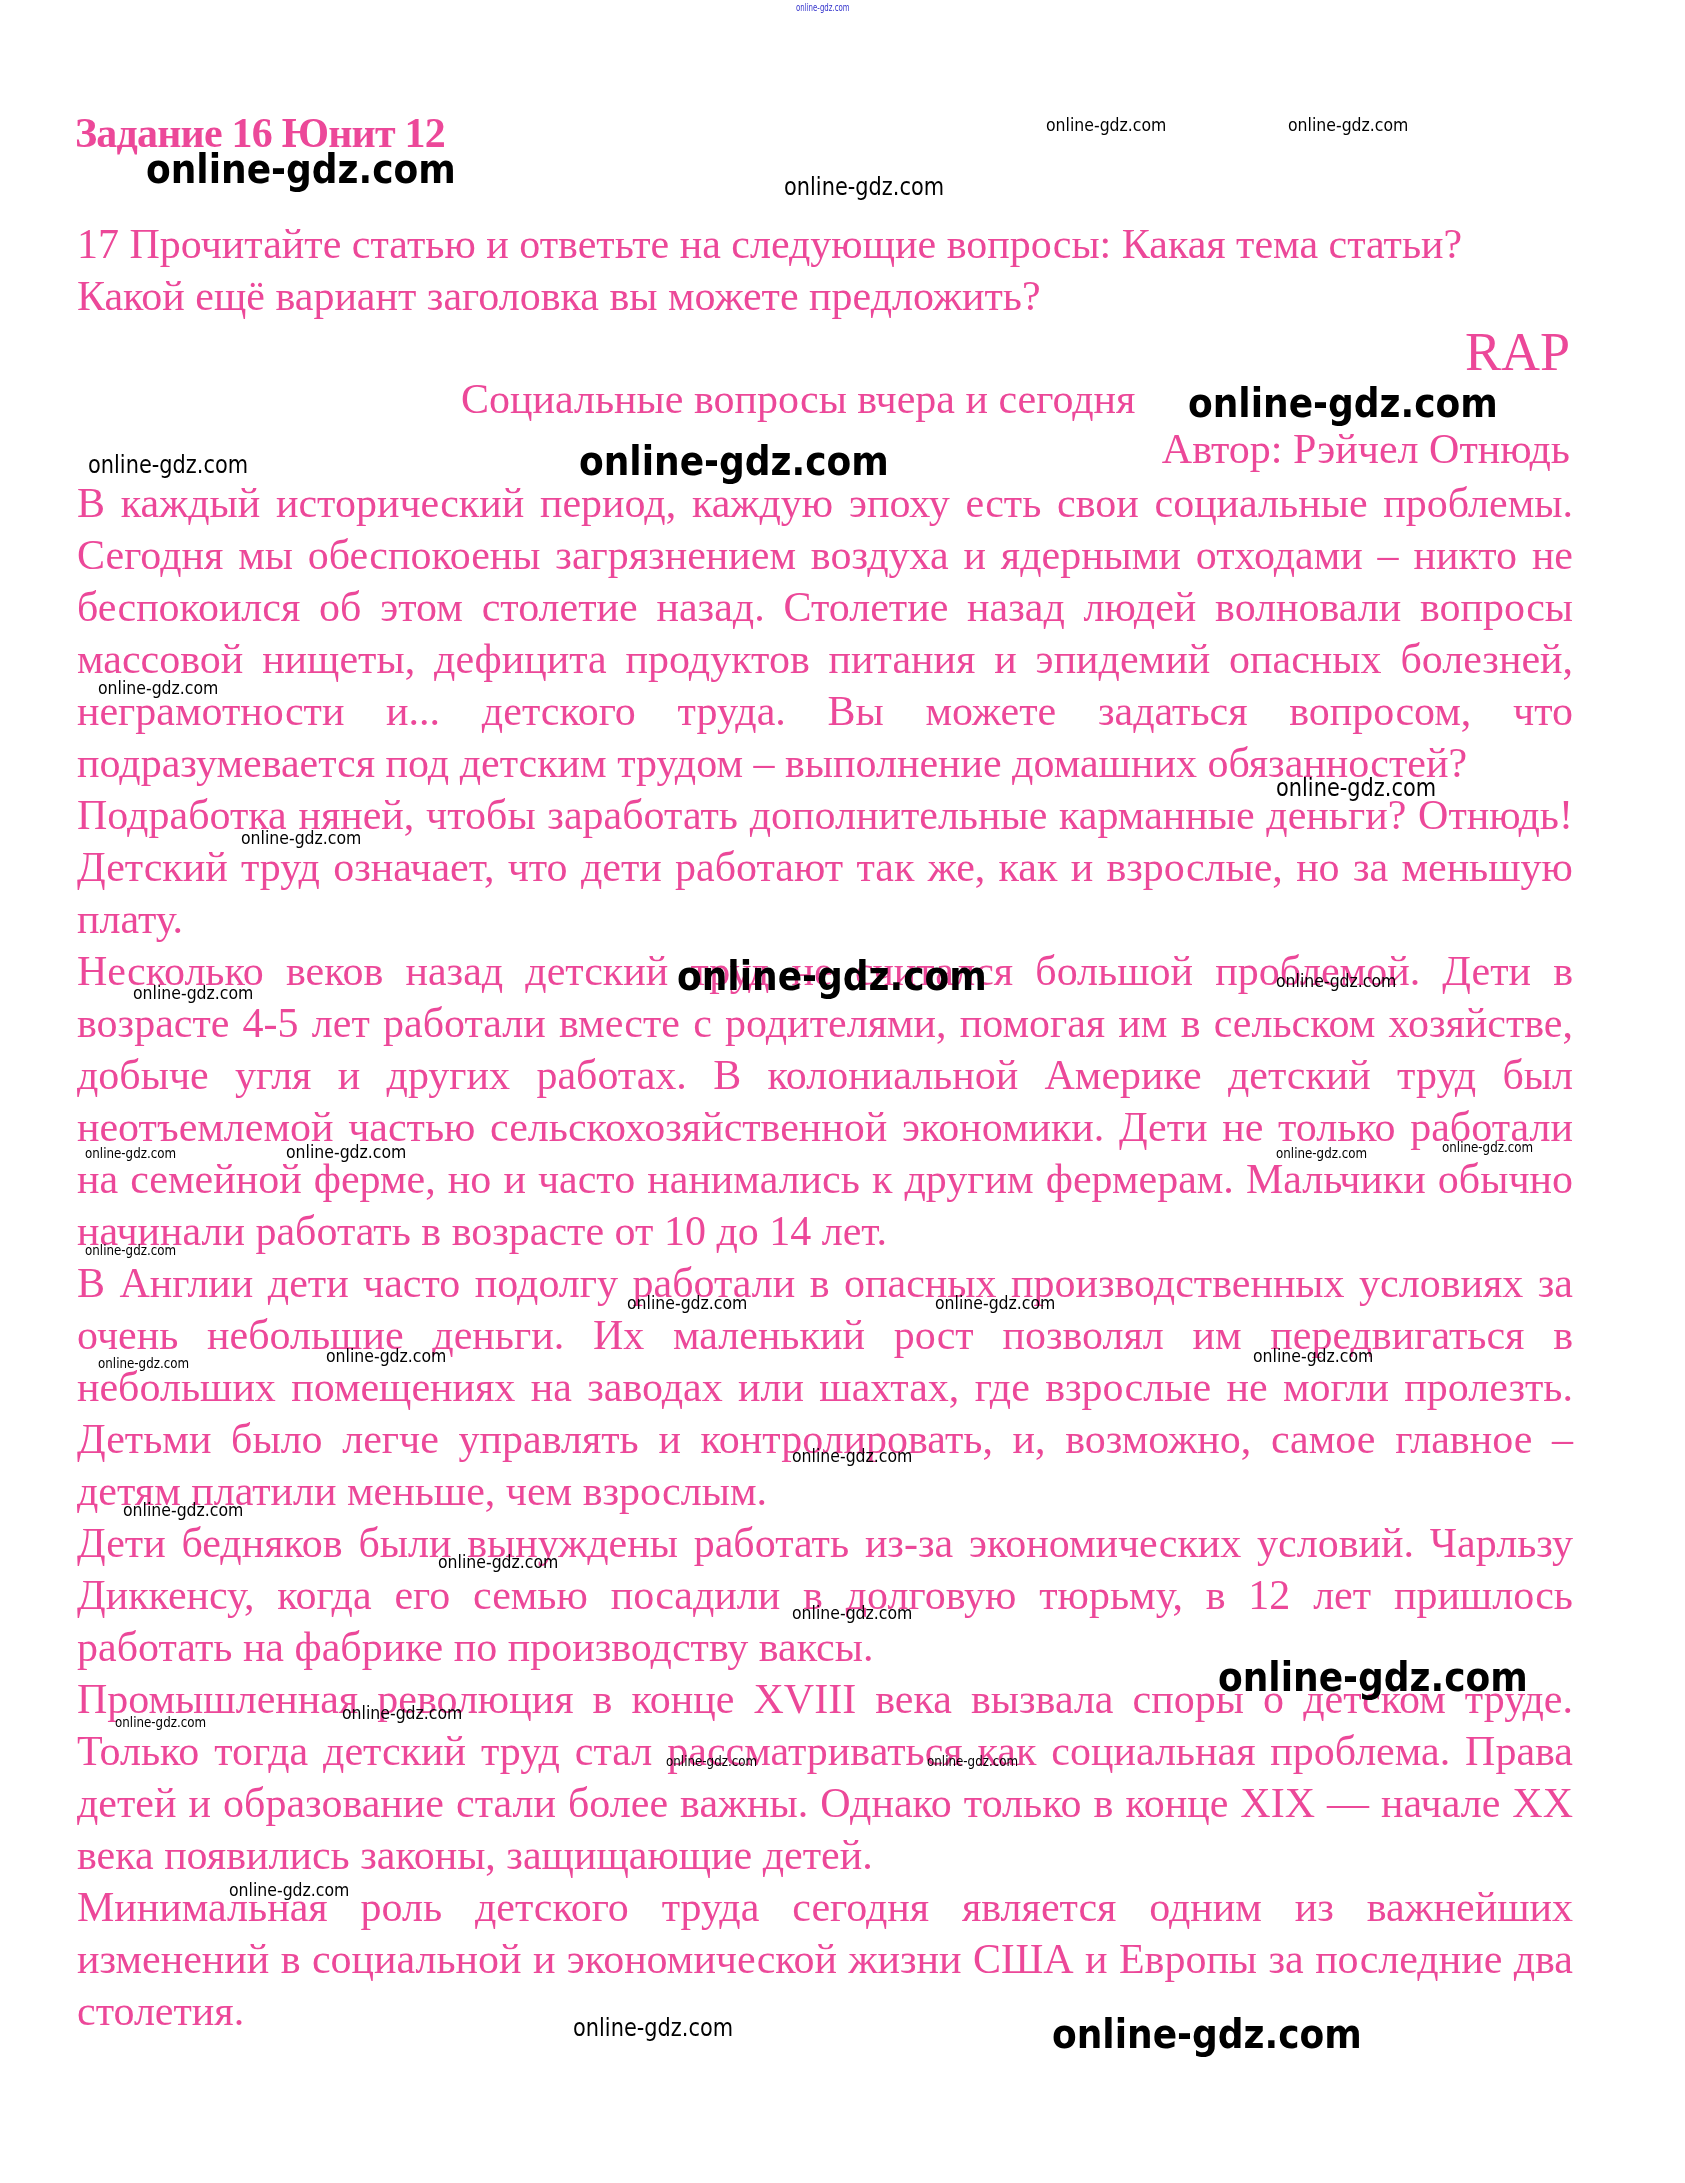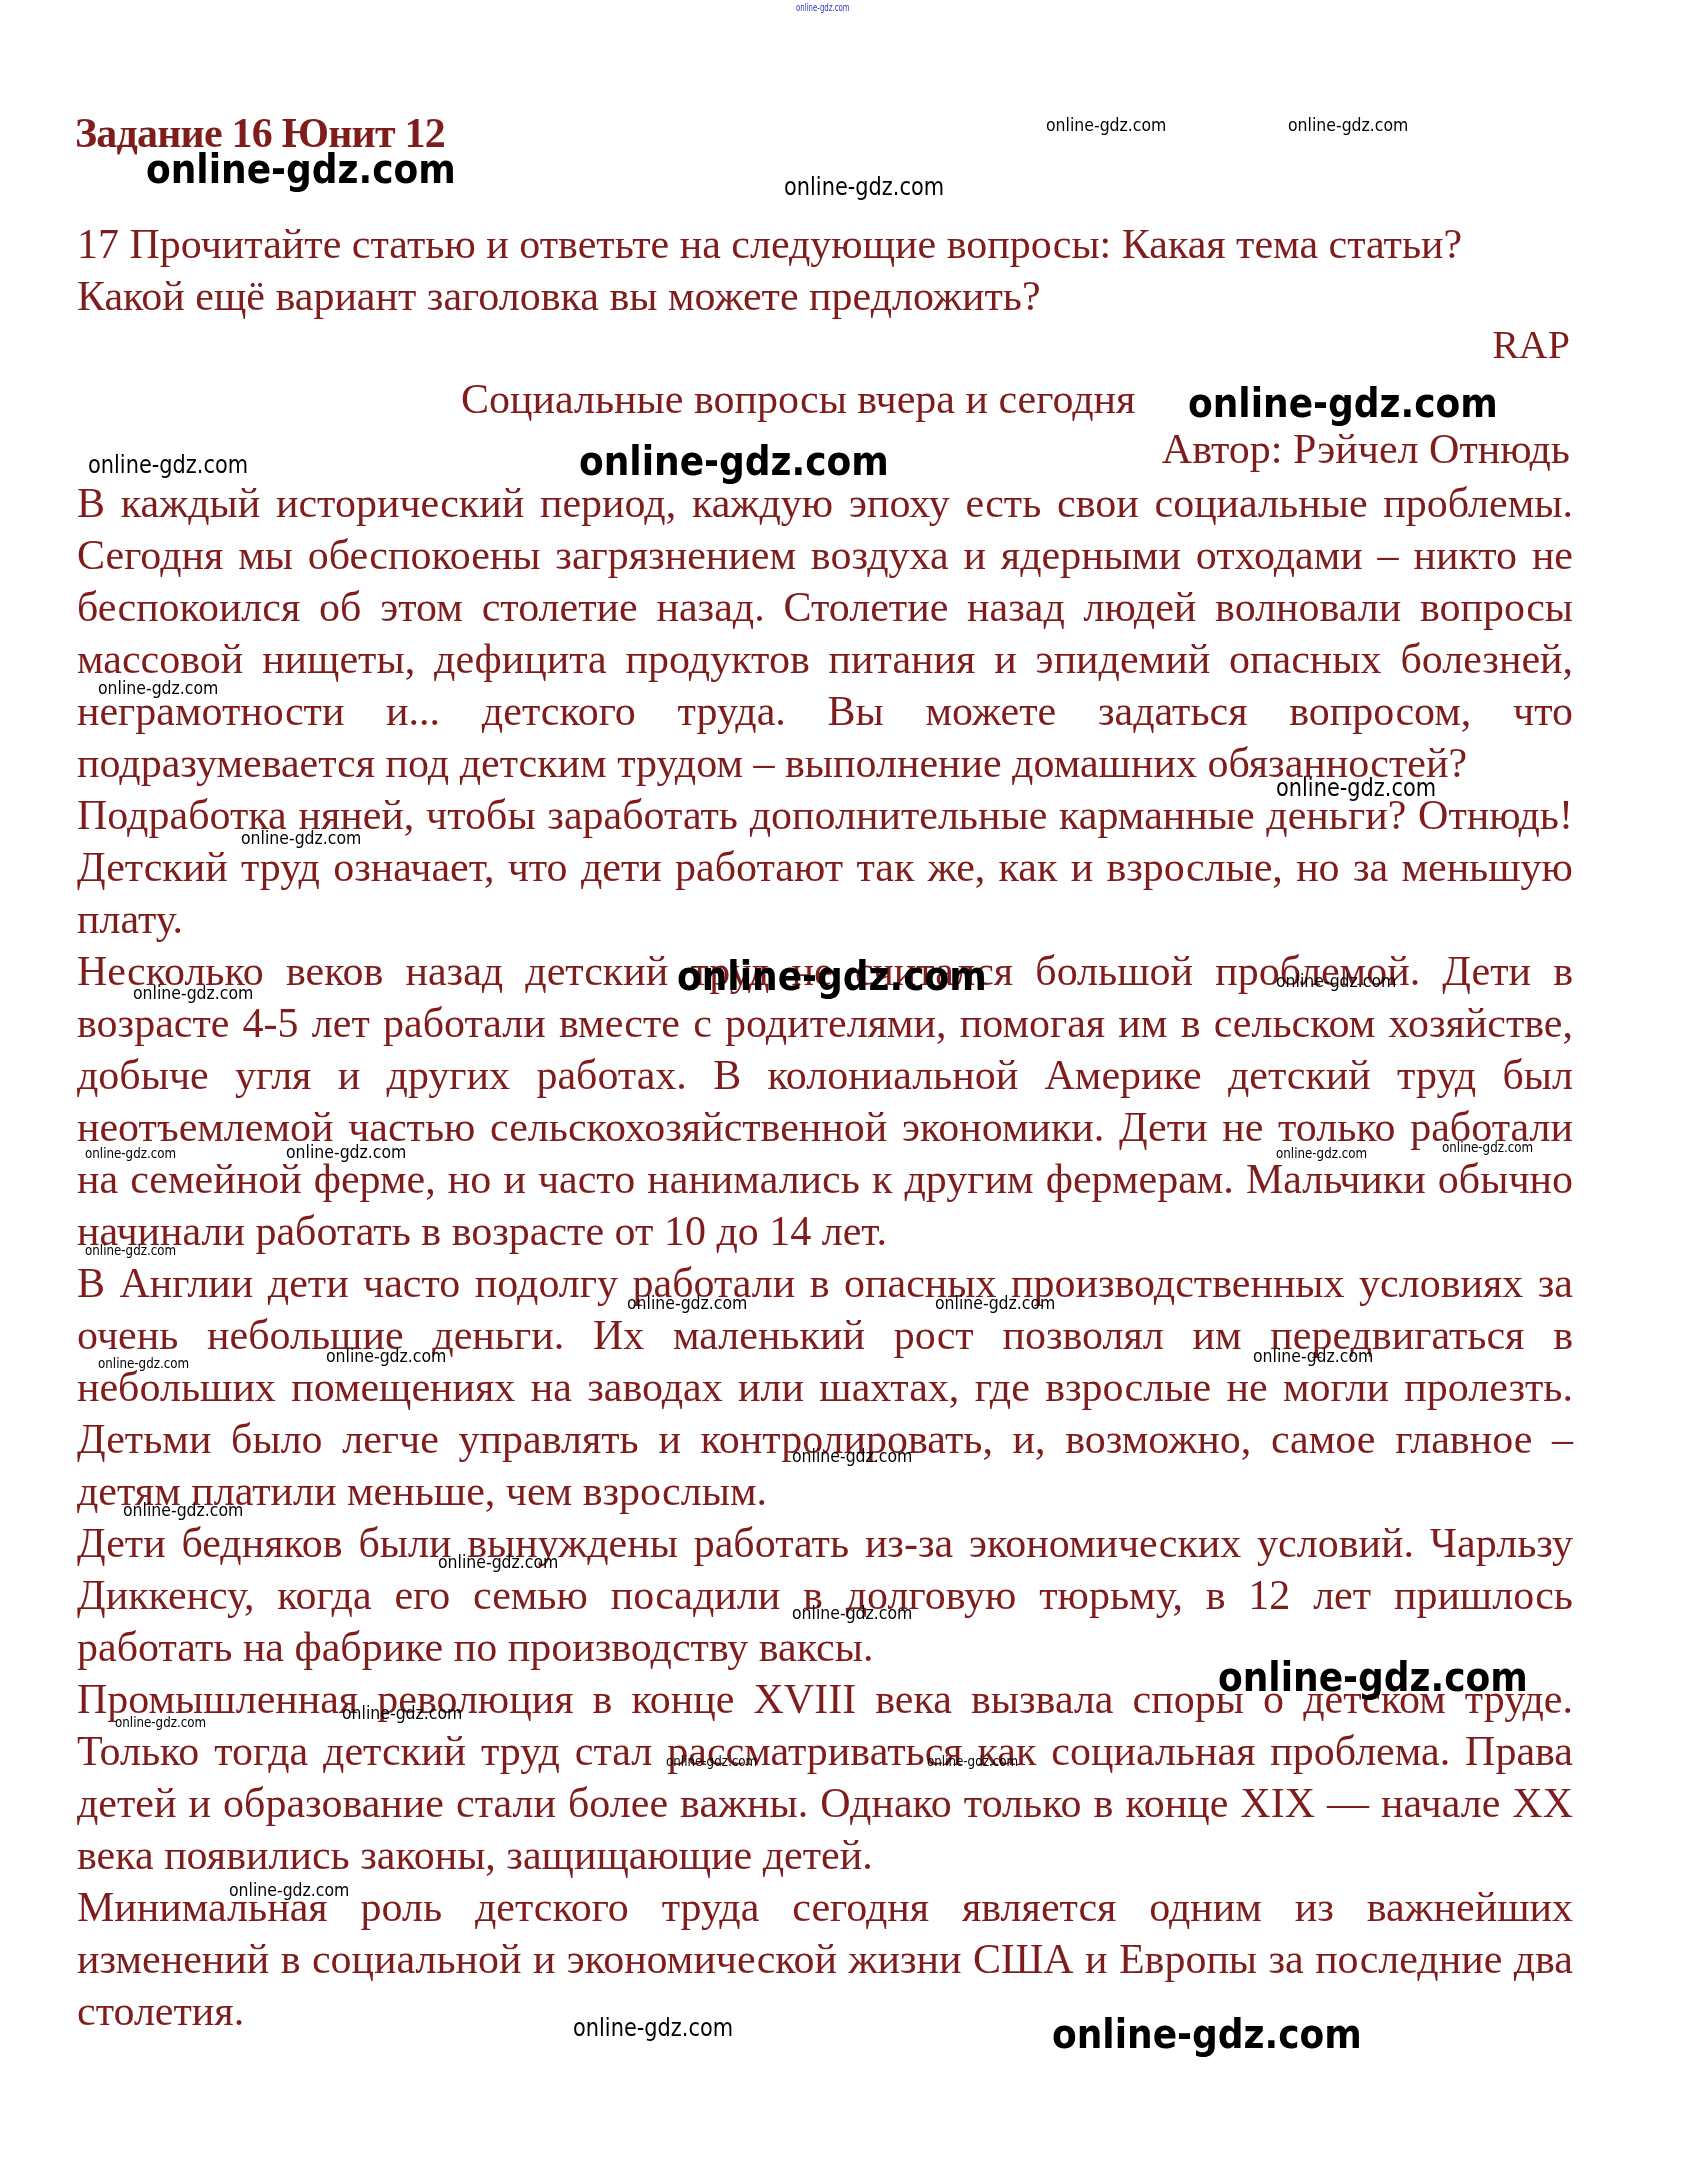--- a/index.html
+++ b/index.html
@@ -1,21 +1,21 @@
 <!DOCTYPE html>
 <html style="font-size:12.3px"><head>
 <meta charset="utf-8">
 <style>
   html, body { margin:0; padding:0; background:#ffffff; }
   body { width:1685px; height:2183px; position:relative; overflow:hidden; }
   .page { position:absolute; left:0; top:0; width:1685px; height:2183px; }
-  .serif { font-family:"Liberation Serif","DejaVu Serif",serif; color:#7f1d1d; }
+  .serif { font-family:"Liberation Serif","DejaVu Serif",serif; color:#ec4899; }
   .title { position:absolute; left:75px; top:109px; font-size:42px; font-weight:bold; letter-spacing:-0.8px; }
   .task { position:absolute; left:77px; top:218px; width:1499px; font-size:42px; line-height:52px; }
-  .rap { position:absolute; right:115px; top:321px; font-size:40px; }
+  .rap { position:absolute; right:115px; top:321px; font-size:54px; }
   .headline { position:absolute; left:461px; top:375px; font-size:42px; }
   .author { position:absolute; right:115px; top:425px; font-size:42px; }
   .body { position:absolute; left:77px; top:477px; width:1496px; font-size:42px; line-height:52px; }
   .body p { margin:0; text-align:justify; text-align-last:left; }
   .wm { position:absolute; font-family:"DejaVu Sans","Liberation Sans",sans-serif; color:#000; white-space:nowrap; }
   .wm-top { color:#3333cc; font-size:10px; left:796px; top:1.5px; transform:scaleX(0.7); transform-origin:left; }
   .wm-s { font-size:18.5px; transform:scaleX(0.85); transform-origin:left; }
   .wm-xs { font-size:14px; transform:scaleX(0.85); transform-origin:left; }
   .wm-m { font-size:24.6px; transform:scaleX(0.85); transform-origin:left; }
   .wm-l { font-size:40px; font-weight:bold; transform:scaleX(0.9); transform-origin:left; }

